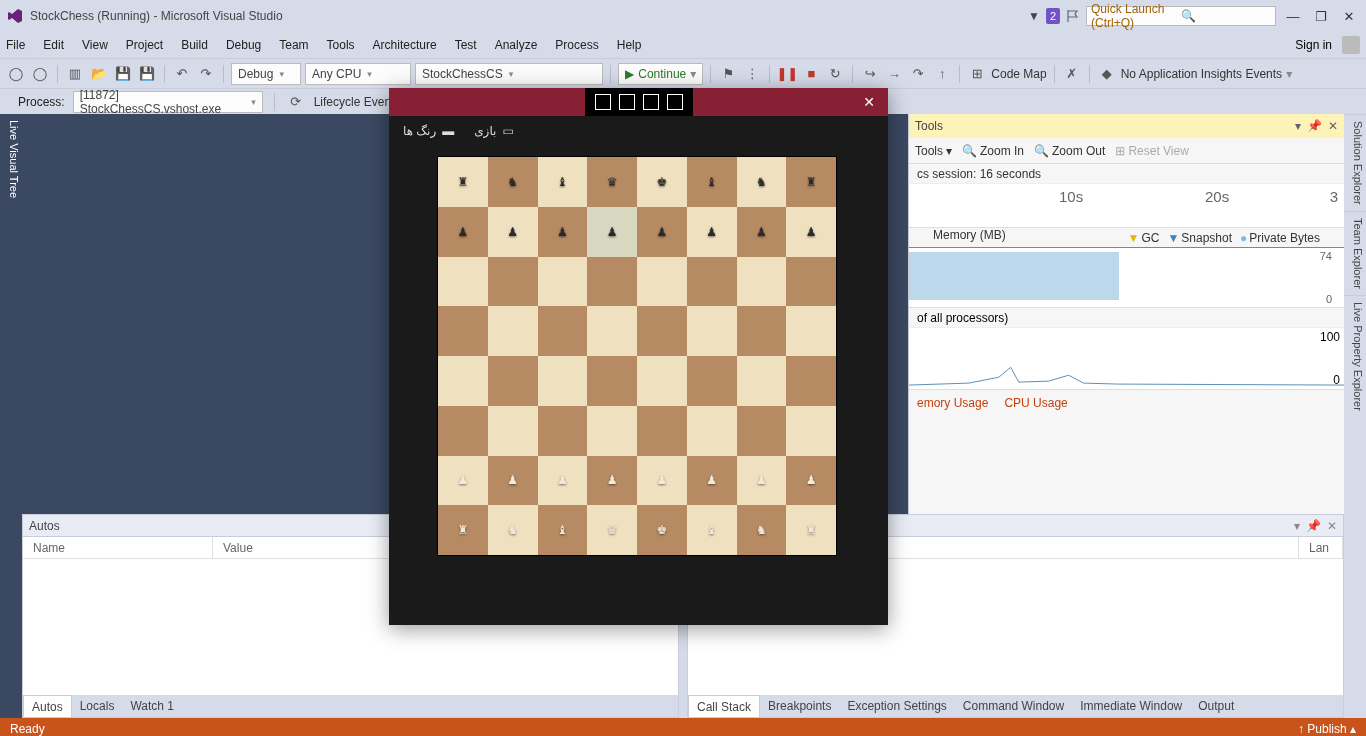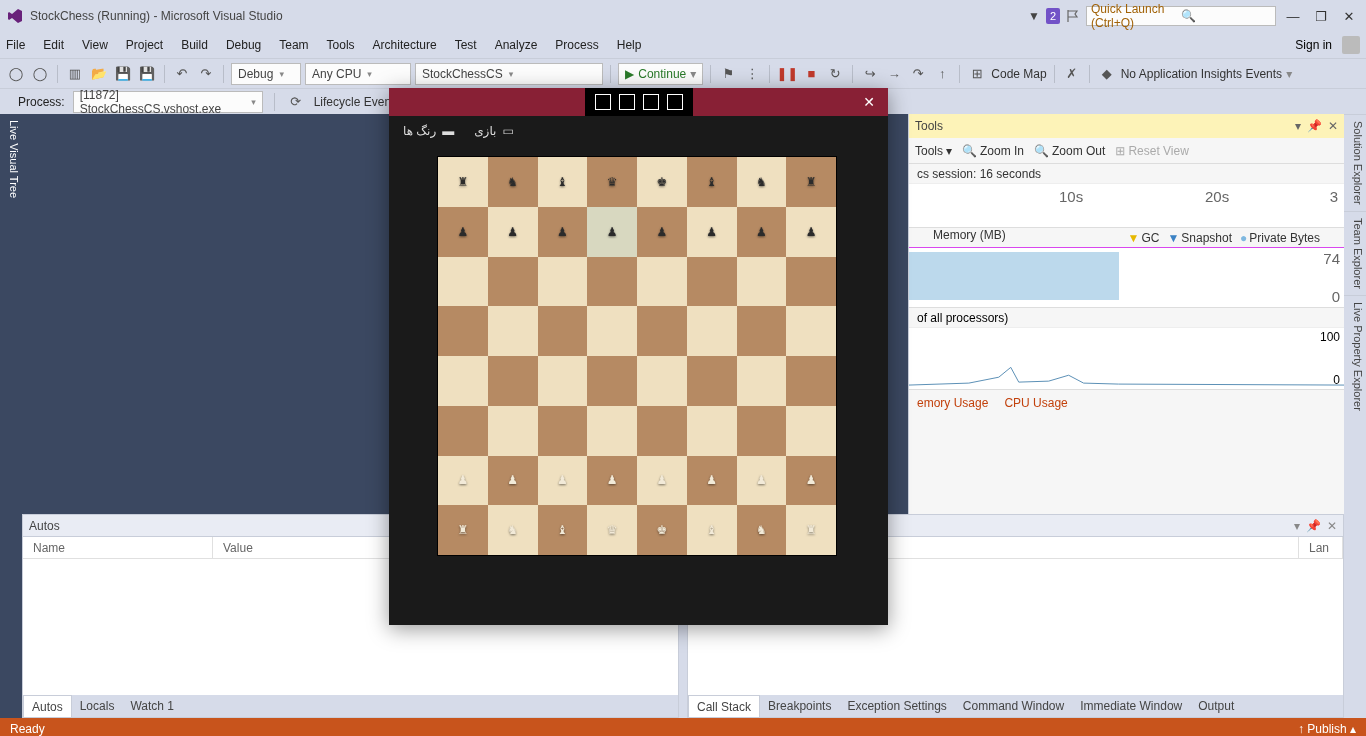--- a/index.html
+++ b/index.html
@@ -38,21 +38,21 @@
 .diag-tb .item{color:#333;display:flex;align-items:center;gap:3px}
 .diag-tb .disabled{color:#aaa}
 .session-row{height:20px;padding:0 8px;color:#333;background:#f6f6f6;border-bottom:1px solid #eee;line-height:20px}
 .timeline{height:44px;background:#fff;border-bottom:1px solid #ddd;position:relative}
 .timeline .tick{position:absolute;top:4px;font-size:15px;color:#666}
 .mem-row{height:20px;padding:0 24px;background:#f6f6f6;border-bottom:1px solid #d946ef;display:flex;justify-content:space-between;color:#333}
 .mem-markers{display:flex;gap:8px;font-size:11px}
 .mem-markers span{display:flex;align-items:center;gap:2px}
 .mem-chart{height:60px;background:#fff;border-bottom:1px solid #ddd;position:relative}
 .mem-chart .fill{position:absolute;left:0;top:4px;width:210px;height:48px;background:#bcd9ec}
-.mem-chart .yl{position:absolute;right:4px;font-size:15px;color:#666}
+.mem-chart .yl{position:absolute;right:12px;font-size:11px;color:#666}
 .cpu-row{height:20px;padding:0 8px;background:#f6f6f6;border-bottom:1px solid #eee;color:#000000;line-height:20px}
 .cpu-chart{height:62px;background:#fff;border-bottom:1px solid #ddd;position:relative}
 .diag-tabs{height:26px;display:flex;align-items:center;gap:16px;padding:0 8px;color:#c2410c}
 .bottom-panels{flex:1;display:flex;gap:8px}
 .panel{flex:1;background:#fff;border:1px solid #c8cdd9;display:flex;flex-direction:column;min-height:0}
 .panel-hdr{height:22px;background:#e9ecf4;border-bottom:1px solid #c8cdd9;display:flex;align-items:center;padding:0 6px;justify-content:space-between;color:#444}
 .panel-hdr .icons{display:flex;gap:6px;color:#888}
 .panel-cols{height:22px;border-bottom:1px solid #e0e0e0;display:flex;color:#666}
 .panel-cols div{padding:0 10px;line-height:22px;border-right:1px solid #e0e0e0}
 .panel-body{flex:1;background:#fff}

